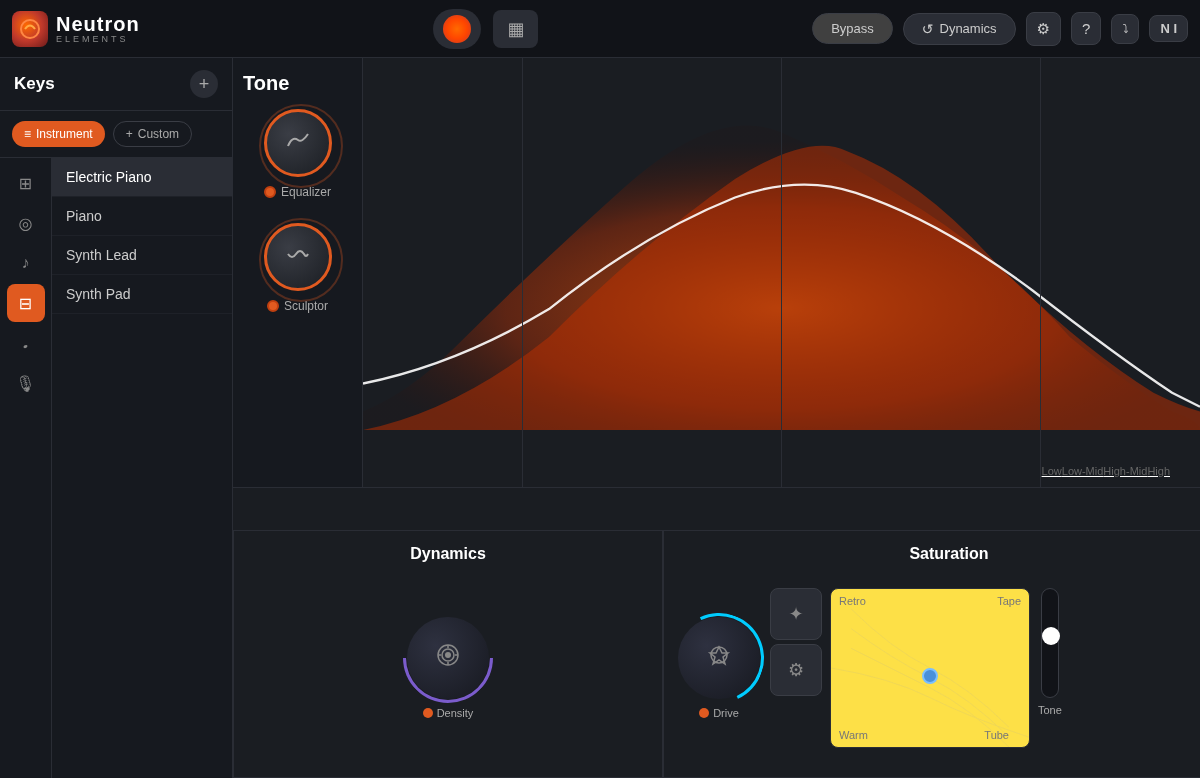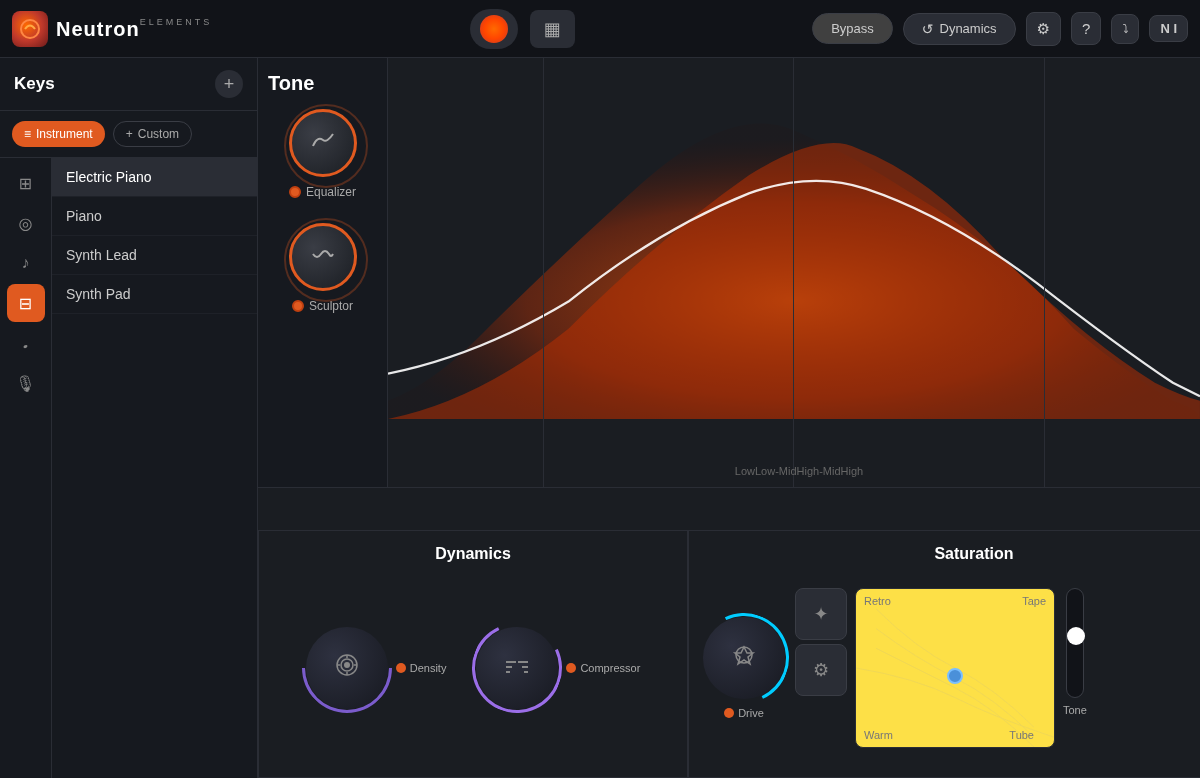--- a/index.html
+++ b/index.html
@@ -35,21 +35,21 @@
       height: 36px;
       border-radius: 8px;
       background: radial-gradient(circle at 40% 40%, #ff6a00, #c0392b, #6a1a1a);
       display: flex;
       align-items: center;
       justify-content: center;
       font-size: 14px;
     }
     .logo-text {
       display: flex;
-      flex-direction: row;
+      flex-direction: column;
       line-height: 1.1;
     }
     .logo-name {
       font-size: 20px;
       font-weight: 700;
       letter-spacing: 1px;
       color: #fff;
     }
     .logo-sub {
       font-size: 9px;
@@ -141,21 +141,21 @@
 
     
     .main-content {
       display: flex;
       flex: 1;
       overflow: hidden;
     }
 
     
     .sidebar {
-      width: 258px;
+      width: 233px;
       background: #16191f;
       border-right: 1px solid #2a2d35;
       display: flex;
       flex-direction: column;
       flex-shrink: 0;
     }
     .sidebar-header {
       display: flex;
       align-items: center;
       justify-content: space-between;
@@ -340,22 +340,23 @@
       position: relative;
       overflow: hidden;
       background: #1a1d22;
     }
     .freq-labels {
       position: absolute;
       bottom: 10px;
       left: 10px;
       right: 0;
       display: flex;
-      justify-content: center;
+      justify-content: flex-end;
       padding: 0 30px;
+      text-decoration: underline;
     }
     .freq-label {
       font-size: 11px;
       color: #666;
     }
     .freq-lines {
       position: absolute;
       top: 0;
       bottom: 0;
       left: 0;
@@ -399,21 +400,21 @@
       margin-bottom: 10px;
     }
     .panel-knobs {
       display: flex;
       gap: 30px;
       align-items: center;
       flex: 1;
     }
     .panel-knob-group {
       display: flex;
-      flex-direction: row;
+      flex-direction: column;
       align-items: center;
       gap: 8px;
     }
     .knob-large {
       width: 82px;
       height: 82px;
       border-radius: 50%;
       background: radial-gradient(circle at 35% 35%, #2e3140, #16181f);
       display: flex;
       align-items: center;
@@ -735,39 +736,20 @@
                   <line x1="15" y1="5" x2="15" y2="8" stroke="#888" stroke-width="1.5"></line>
                   <line x1="15" y1="22" x2="15" y2="25" stroke="#888" stroke-width="1.5"></line>
                   <line x1="5" y1="15" x2="8" y2="15" stroke="#888" stroke-width="1.5"></line>
                   <line x1="22" y1="15" x2="25" y2="15" stroke="#888" stroke-width="1.5"></line>
                 </svg>
               </span>
             </div>
             <div class="knob-label">
               <span style="width:10px;height:10px;border-radius:50%;background:#e05a20;display:inline-block;"></span>
               <span>Density</span>
-            </div>
-          </div>
-          <div class="panel-knob-group">
-            <div class="knob-large">
-              <div class="knob-ring-purple" style="border-color:#9b6ee8; border-top-color: transparent; border-right-color: #9b6ee8;transform: rotate(20deg);"></div>
-              <span class="knob-icon">
-                <svg width="30" height="30" viewBox="0 0 30 30" fill="none">
-                  <line x1="4" y1="22" x2="8" y2="22" stroke="#888" stroke-width="2"></line>
-                  <line x1="4" y1="17" x2="10" y2="17" stroke="#888" stroke-width="2"></line>
-                  <line x1="4" y1="12" x2="14" y2="12" stroke="#888" stroke-width="2"></line>
-                  <line x1="16" y1="12" x2="26" y2="12" stroke="#888" stroke-width="2"></line>
-                  <line x1="20" y1="17" x2="26" y2="17" stroke="#888" stroke-width="2"></line>
-                  <line x1="22" y1="22" x2="26" y2="22" stroke="#888" stroke-width="2"></line>
-                </svg>
-              </span>
-            </div>
-            <div class="knob-label">
-              <span style="width:10px;height:10px;border-radius:50%;background:#e05a20;display:inline-block;"></span>
-              <span>Compressor</span>
             </div>
           </div>
         </div>
       </div>
 
       <div class="panel panel-saturation">
         <span class="panel-title">Saturation</span>
         <div class="sat-content">
           <div class="sat-drive">
             <div class="knob-large">

